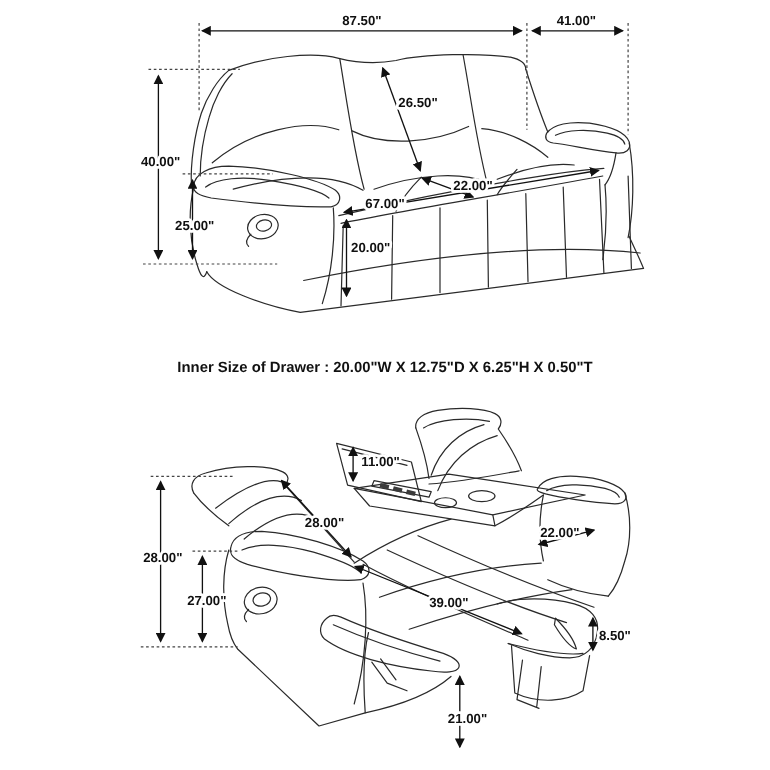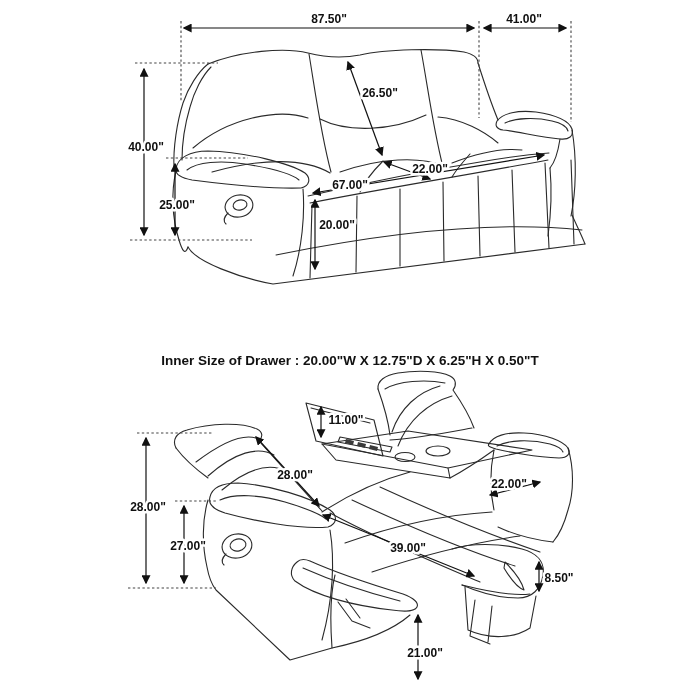--- a/index.html
+++ b/index.html
@@ -8,21 +8,21 @@
   svg{position:absolute;left:0;top:0;}
   .art path,.art ellipse,.art rect{fill:none;stroke:#2a2a2a;stroke-width:1.1;
          stroke-linecap:round;stroke-linejoin:round;}
   .art .btn{fill:#3a3a3a;stroke:none;}
   .dim line,.dim path{stroke:#111;stroke-width:1.2;fill:none;}
   .ref line{stroke:#444;stroke-width:1.1;stroke-dasharray:2.4 2.4;}
   text.dlab{font:bold 12px "Liberation Sans",sans-serif;fill:#101010;
          stroke:#ffffff;stroke-width:5px;paint-order:stroke;stroke-linejoin:round;
          text-anchor:middle;}
   .drawer-note{position:absolute;left:0;top:326px;width:700px;text-align:center;
-         font-size:13.5px;font-weight:bold;color:#111;margin-top:27px;}
+         font-size:13.5px;font-weight:bold;color:#111;}
 </style>
 </head>
 <body>
 
 <div class="sheet">
 <svg width="700" height="700" viewBox="0 0 700 700">
   <defs>
     <marker id="ah" viewBox="0 0 10 10" refX="8.5" refY="5" markerWidth="7.5" markerHeight="7.5" orient="auto-start-reverse">
       <path d="M0,0 L10,5 L0,10 Z" fill="#111"></path>
     </marker>

